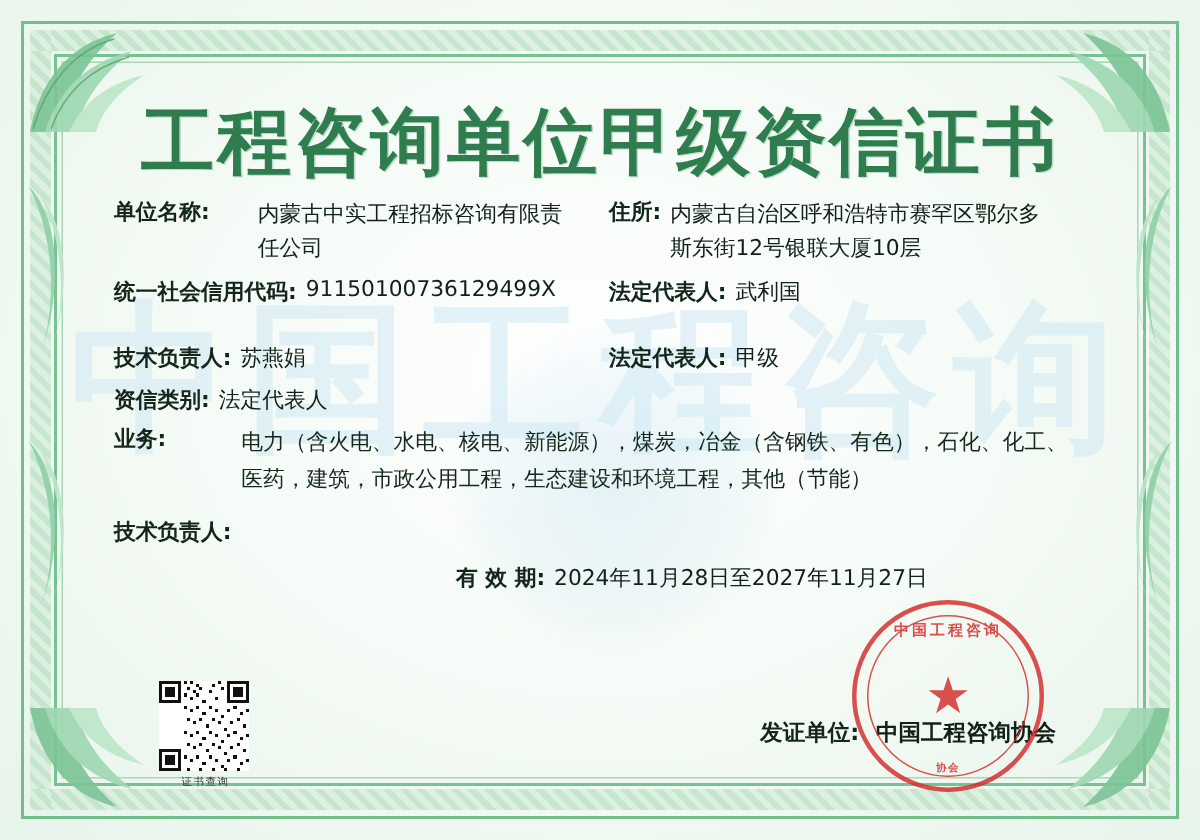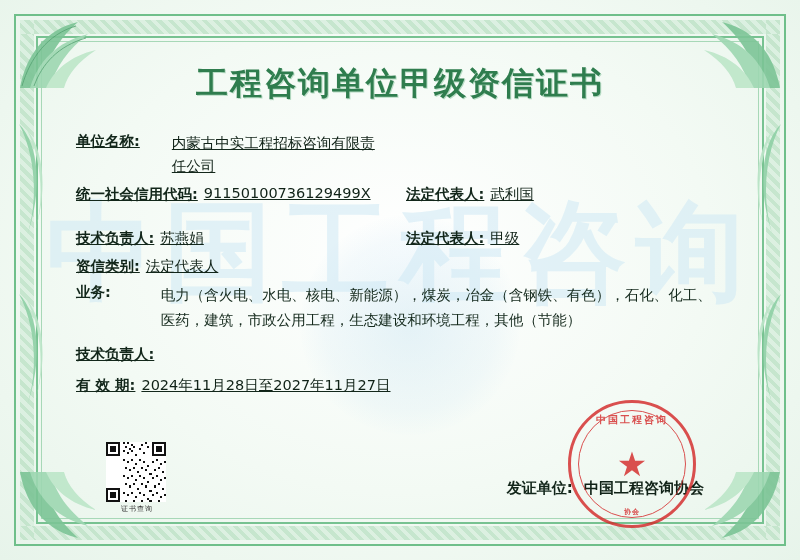--- a/index.html
+++ b/index.html
@@ -82,56 +82,56 @@
     position:absolute;left:300px;top:215px;width:220px;height:220px;
     border-radius:50%;
     background:radial-gradient(circle at 50% 50%, rgba(175,215,235,.30) 0%, rgba(200,228,242,.18) 55%, rgba(255,255,255,0) 72%);
     pointer-events:none;
   }
 
   
   .title{
     position:absolute;top:62px;left:0;right:0;
     text-align:center;
-    font-size:32px;
+    font-size:49px;
     font-weight:bold;
     letter-spacing:2px;
     color:#2f7d4e;
     font-family:"DejaVu Sans","Liberation Sans",sans-serif;
     text-shadow:1px 1px 0 #b9ddc6;
   }
 
   
   .body{
     position:absolute;left:76px;top:132px;width:648px;
     color:#13281b;
     font-size:14.5px;
     font-family:"DejaVu Sans","Liberation Sans",sans-serif;
   }
   .row{display:flex;margin-bottom:7px;}
-  .col{display:flex;flex:0 0 auto;text-decoration:underline;}
+  .col{display:flex;flex:0 0 auto;}
   .col.left{width:330px;}
   .col.right{width:318px;}
   .lbl{
     white-space:nowrap;
     font-weight:bold;
     color:#12261a;
   }
   .val{
     margin-left:6px;
     color:#102217;
   }
   .two-line{line-height:1.6;}
   .biz-row{display:flex;margin-top:4px;margin-bottom:6px;}
   .biz-lbl{flex:0 0 auto;font-weight:bold;white-space:nowrap;}
   .biz-val{margin-left:6px;line-height:1.7;}
 
   
   .qr-wrap{
-    position:absolute;left:106px;bottom:46px;
+    position:absolute;left:106px;bottom:34px;
     width:62px;text-align:center;
   }
   .qr{
     width:60px;height:60px;
     background:#fff;
     display:block;
   }
   .qr-cap{
     margin-top:2px;
     font-size:7px;
@@ -243,20 +243,24 @@
 
   <div class="title">工程咨询单位甲级资信证书</div>
 
   <div class="body">
 
     <div class="row">
       <div class="col left">
         <span class="lbl">单位名称:</span>
         <span class="val two-line" style="max-width:210px;margin-left:32px;">内蒙古中实工程招标咨询有限责任公司</span>
       </div>
+      <div class="col right">
+        <span class="lbl">住所:</span>
+        <span class="val two-line" style="max-width:250px;">内蒙古自治区呼和浩特市赛罕区鄂尔多斯东街12号银联大厦10层</span>
+      </div>
     </div>
 
     <div class="row" style="margin-top:0;">
       <div class="col left">
         <span class="lbl">统一社会信用代码:</span>
         <span class="val">91150100736129499X</span>
       </div>
       <div class="col right">
         <span class="lbl">法定代表人:</span>
         <span class="val">武利国</span>
@@ -285,21 +289,21 @@
       <span class="biz-lbl">业务:</span>
       <span class="biz-val">电力（含火电、水电、核电、新能源），煤炭，冶金（含钢铁、有色），石化、化工、医药，建筑，市政公用工程，生态建设和环境工程，其他（节能）</span>
     </div>
 
     <div class="row" style="margin-top:12px;">
       <div class="col left">
         <span class="lbl">技术负责人:</span>
       </div>
     </div>
 
-    <div class="row" style="margin-top:12px;">
+    <div class="row" style="margin-top:12px;justify-content:flex-end;">
       <div class="col left" style="width:420px;">
         <span class="lbl">有 效 期:</span>
         <span class="val">2024年11月28日至2027年11月27日</span>
       </div>
     </div>
 
   </div>
 
   <div class="qr-wrap">
     <svg class="qr" viewBox="0 0 29 29" shape-rendering="crispEdges">

